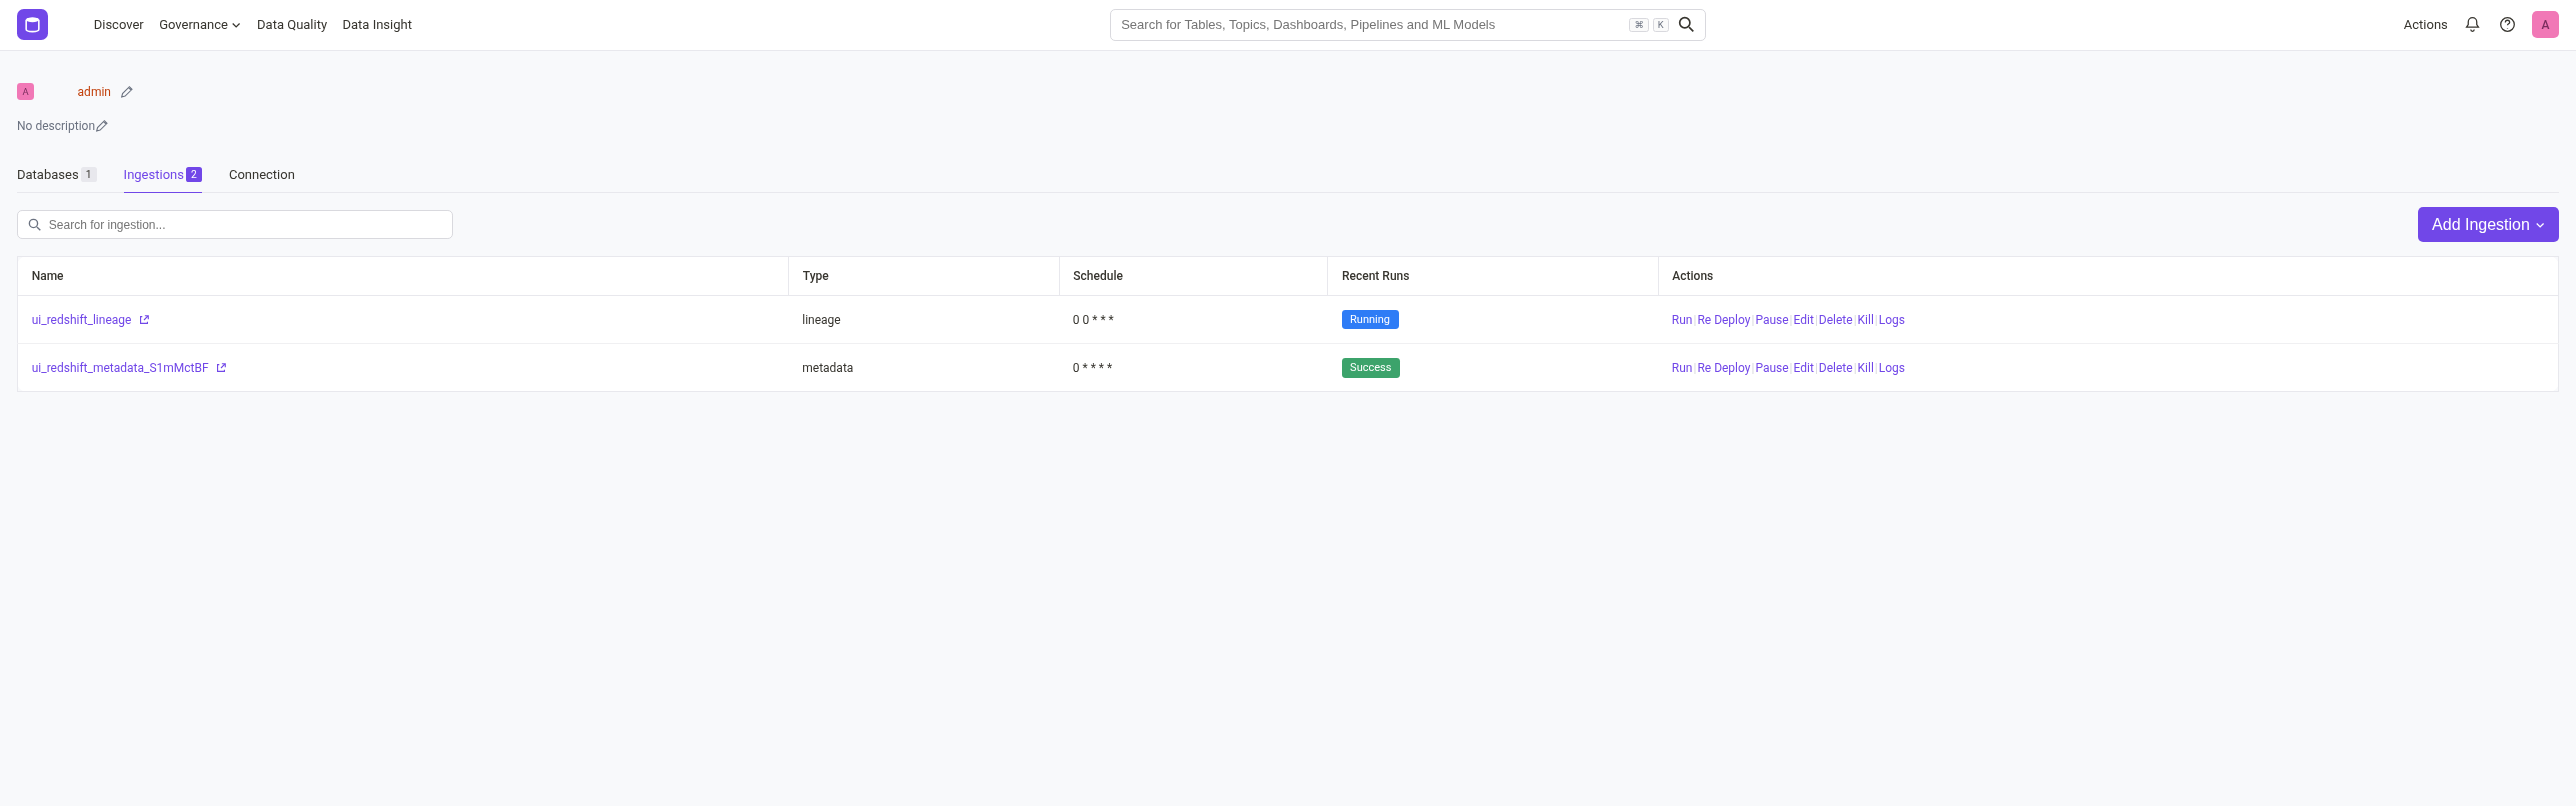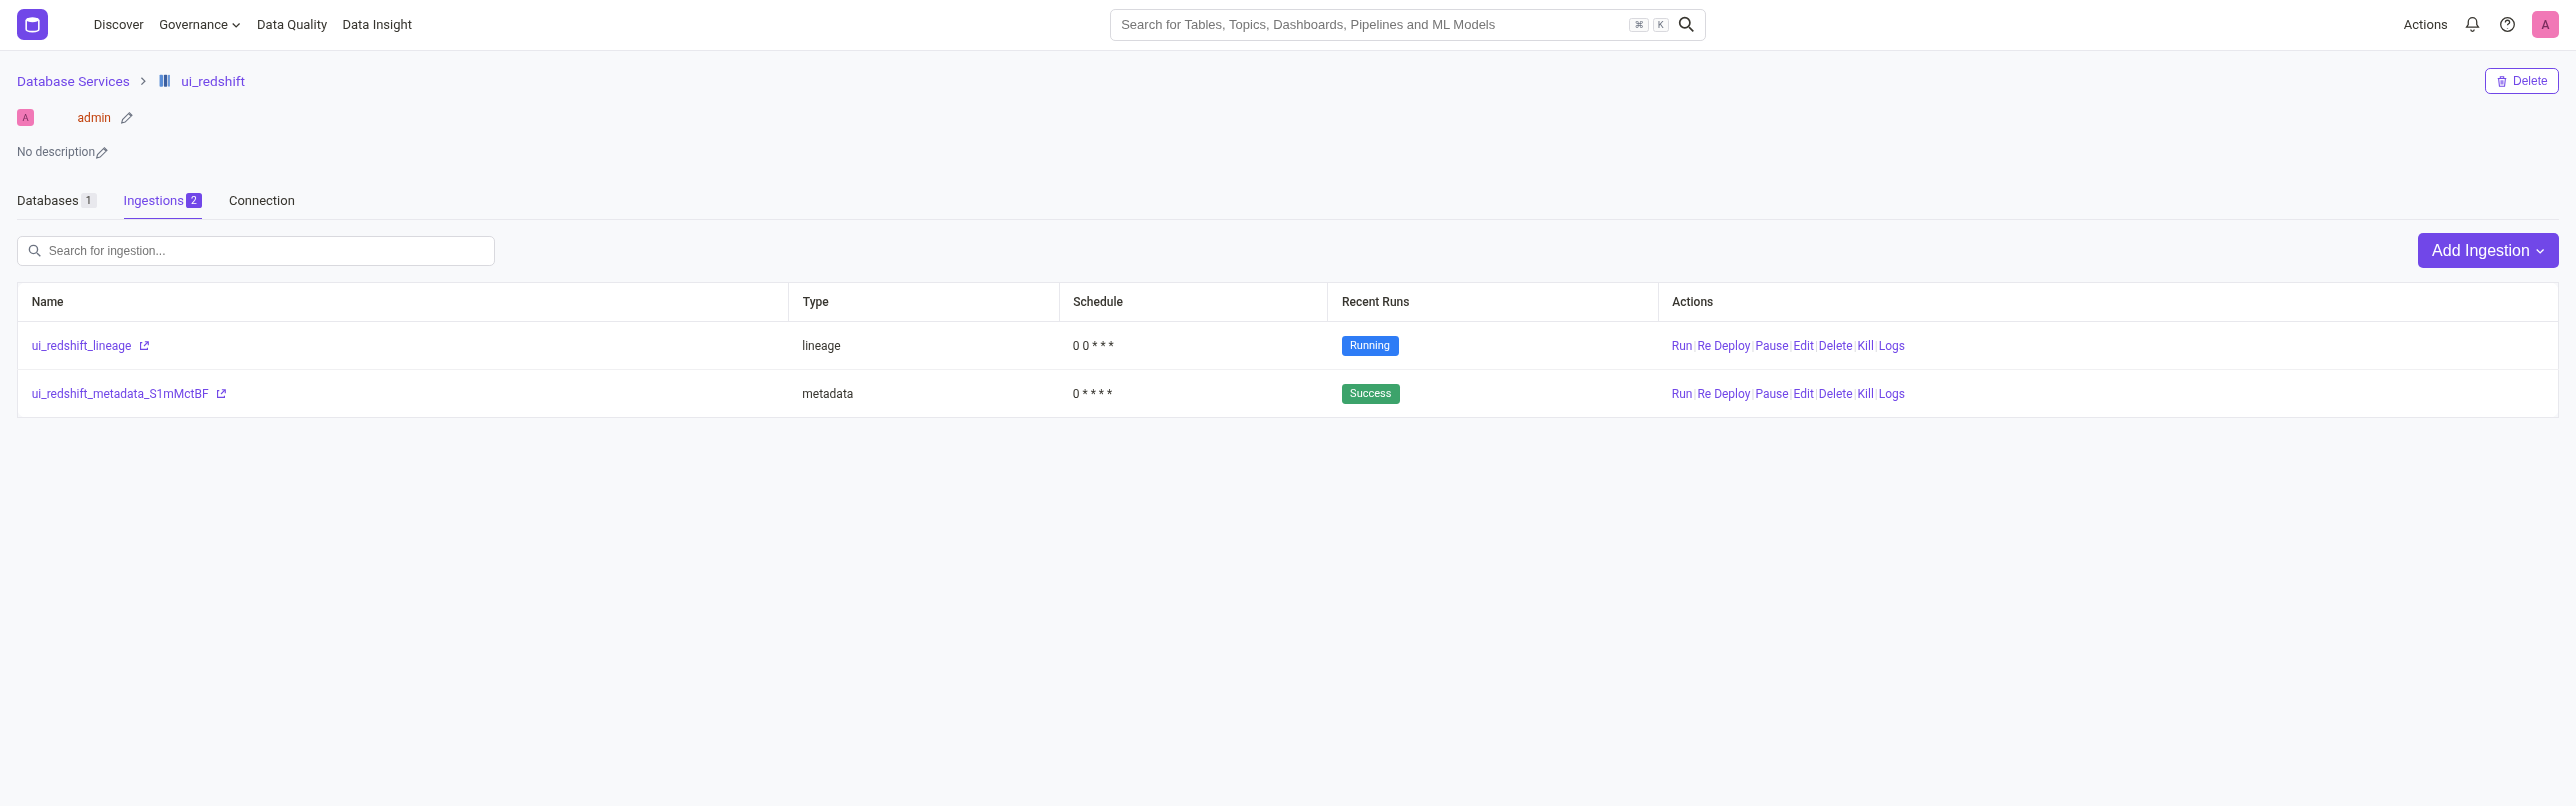--- a/index.html
+++ b/index.html
@@ -80,21 +80,21 @@
   color: #37352f; font-size: 13px;
 }
 .tab.active { color: #7147e8; border-bottom: 1.7px solid #7147e8; margin-bottom: -0.9px; }
 .tab-badge {
   background: #e8e8ed; border-radius: 2.6px; padding: 0.9px 5.1px; font-size: 10.3px; color: #37352f;
 }
 .tab.active .tab-badge { background: #7147e8; color: #fff; }
 .toolbar { display: flex; align-items: center; justify-content: space-between; margin-top: 13.7px; }
 .ingestion-search {
   display: flex; align-items: center; border: 0.9px solid #d9d9de; border-radius: 5.1px;
-  padding: 6.8px 10.3px; width: 478px; background: #fff; gap: 6.8px;
+  padding: 6.8px 10.3px; width: 436px; background: #fff; gap: 6.8px;
 }
 .ingestion-search input { border: none; outline: none; flex: 1; font-size: 12px; color: #6b7280; background: transparent; }
 .add-btn {
   background: #7147e8; color: #fff; border: none; border-radius: 5.1px;
   padding: 8.6px 13.7px; display: flex; align-items: center; gap: 5.1px; cursor: pointer;
   font-size: 16px;
 }
 .table { width: 100%; margin-top: 13.7px; border-collapse: collapse; background: #fff; border: 0.9px solid #e8e8ed; border-radius: 10px; }
 .thead-row th {
   text-align: left; padding: 12px 13.7px; font-weight: 500; color: #37352f;
@@ -159,42 +159,20 @@
       <svg width="17" height="17" viewBox="0 0 20 20">
           <circle cx="10" cy="10" r="8" stroke="#37352f" stroke-width="1.5" fill="none"></circle>
           <path d="M7.5 7.5a2.5 2.5 0 015 0c0 1.5-2.5 2-2.5 3.5M10 14.5v.5" stroke="#37352f" stroke-width="1.5" fill="none"></path>
         </svg>
     </div>
     <div class="avatar">A</div>
   </div>
 </div>
 
 <div class="content">
-  <div class="topbar">
-    <div class="breadcrumb">
-      <span class="breadcrumb-link">Database Services</span>
-      <svg class="chevron" width="10.3" height="10.3" viewBox="0 0 12 12">
-          <path d="M4 2l4 4-4 4" stroke="currentColor" stroke-width="1.5" fill="none"></path>
-        </svg>
-      <span class="db-icon">
-        <svg width="15.4" height="15.4" viewBox="0 0 18 18">
-            <rect x="3" y="2" width="4" height="14" rx="1" fill="#5a8dd6"></rect>
-            <rect x="8" y="2" width="4" height="14" rx="1" fill="#3b5fa0"></rect>
-            <rect x="13" y="2" width="2" height="14" rx="1" fill="#5a8dd6"></rect>
-          </svg>
-      </span>
-      <span class="breadcrumb-link">ui_redshift</span>
-    </div>
-    <button class="delete-btn">
-      <svg width="12" height="12" viewBox="0 0 14 14">
-          <path d="M2 4h10M5 4V2h4v2M3 4l1 9h6l1-9M6 6v5M8 6v5" stroke="#7147e8" stroke-width="1.2" fill="none"></path>
-        </svg>
-      <span>Delete</span>
-    </button>
-  </div>
 
   <div class="owner-row">
     <div class="owner-avatar">A</div>
     <span class="owner-link">admin</span>
     <span class="edit-icon">
       <svg width="13.7" height="13.7" viewBox="0 0 16 16">
           <path d="M2 14l1-4 8-8 3 3-8 8-4 1zM10 3l3 3" stroke="#6b7280" stroke-width="1.3" fill="none"></path>
         </svg>
     </span>
   </div>

